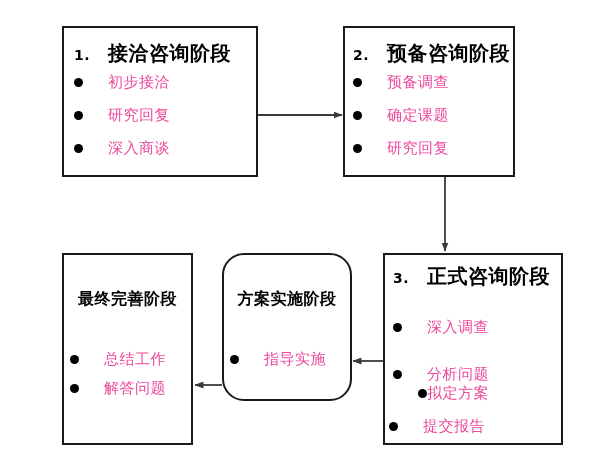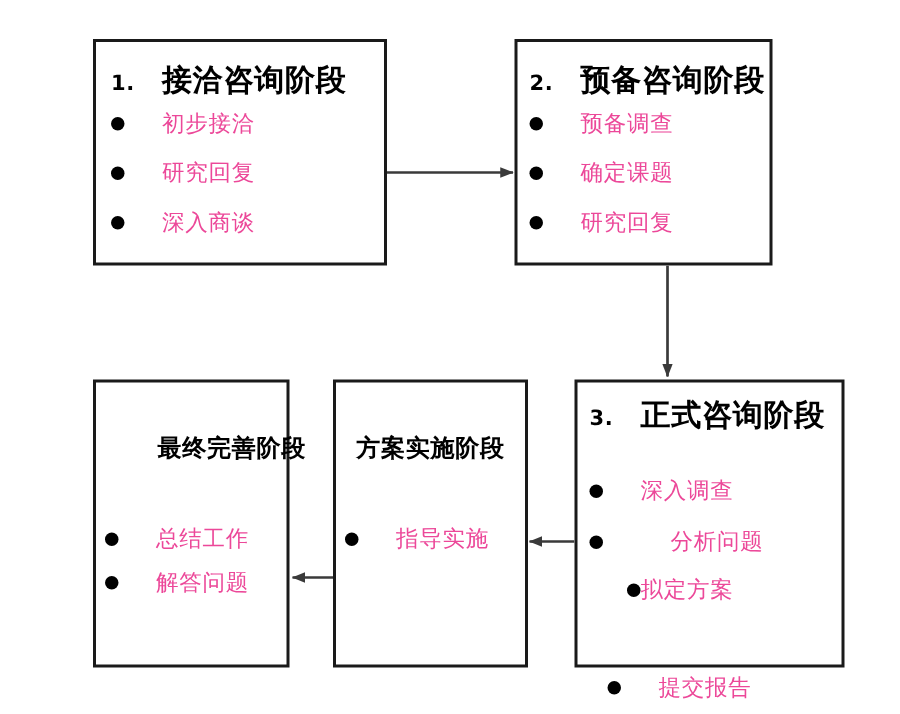--- a/index.html
+++ b/index.html
@@ -85,39 +85,39 @@
   #box-2 { left: 343px; top: 26px; width: 172px; height: 151px; }
   #box-2 .title-row { position: absolute; left: 8px; top: 12px; }
   #box-2 .b1 { position: absolute; left: 8px; top: 45px; }
   #box-2 .b2 { position: absolute; left: 8px; top: 78px; }
   #box-2 .b3 { position: absolute; left: 8px; top: 111px; }
 
   
   #box-3 { left: 383px; top: 253px; width: 180px; height: 192px; }
   #box-3 .title-row { position: absolute; left: 8px; top: 8px; }
   #box-3 .b1 { position: absolute; left: 8px; top: 63px; }
-  #box-3 .b2 { position: absolute; left: 8px; top: 97px; gap: 20px; }
+  #box-3 .b2 { position: absolute; left: 8px; top: 110px; }
   #box-3 .b3 { position: absolute; left: 8px; top: 129px; text-align: right; }
-  #box-3 .b4 { position: absolute; left: 20px; top: 162px; margin-top: 32px; }
-
-  
-  #box-4 { left: 222px; top: 253px; width: 130px; height: 192px; }
+  #box-3 .b4 { position: absolute; left: 4px; top: 162px; }
+
+  
+  #box-4 { left: 222px; top: 253px; width: 130px; height: 148px; border-radius: 22px; }
   #box-4 .plain-title {
     position: absolute; left: 0; top: 34px; width: 100%;
     text-align: center; font-weight: bold; font-size: 16px;
     color: #000000; letter-spacing: 0.5px;
   }
   #box-4 .b1 { position: absolute; left: 6px; top: 95px; }
 
   
   #box-5 { left: 62px; top: 253px; width: 131px; height: 192px; }
   #box-5 .plain-title {
     position: absolute; left: 0; top: 34px; width: 100%;
     text-align: center; font-weight: bold; font-size: 16px;
-    color: #000000; letter-spacing: 0.5px; margin-left: 27px;
+    color: #000000; letter-spacing: 0.5px;
   }
   #box-5 .b1 { position: absolute; left: 6px; top: 95px; }
   #box-5 .b2 { position: absolute; left: 6px; top: 124px; }
   #box-5 .b3 { position: absolute; left: 6px; top: 153px; }
 
   #arrows {
     position: absolute;
     left: 0; top: 0;
     width: 600px; height: 476px;
     z-index: 1;

